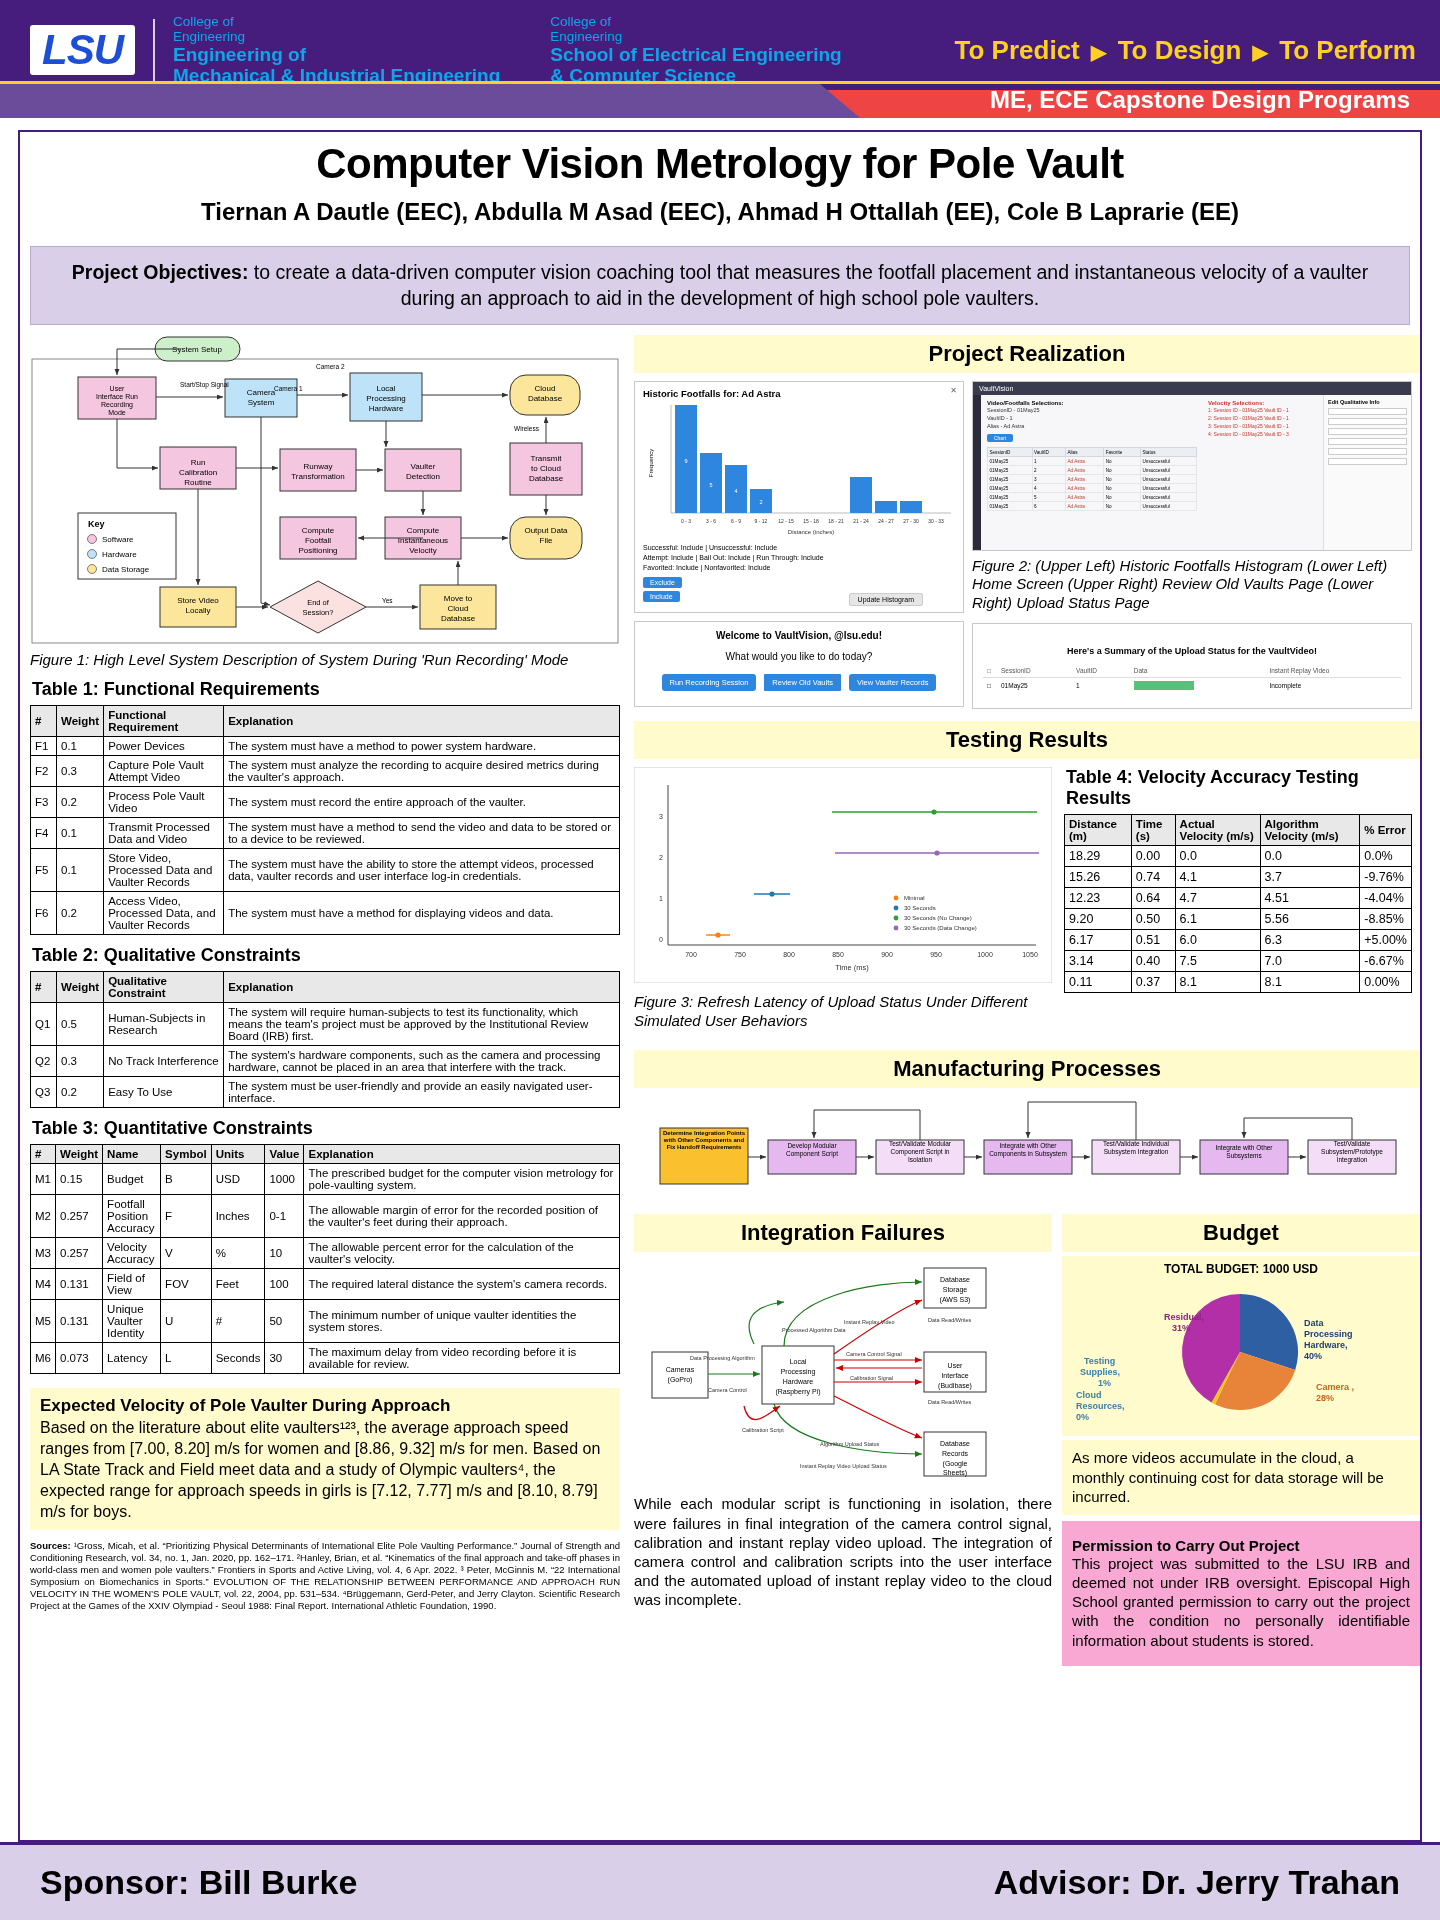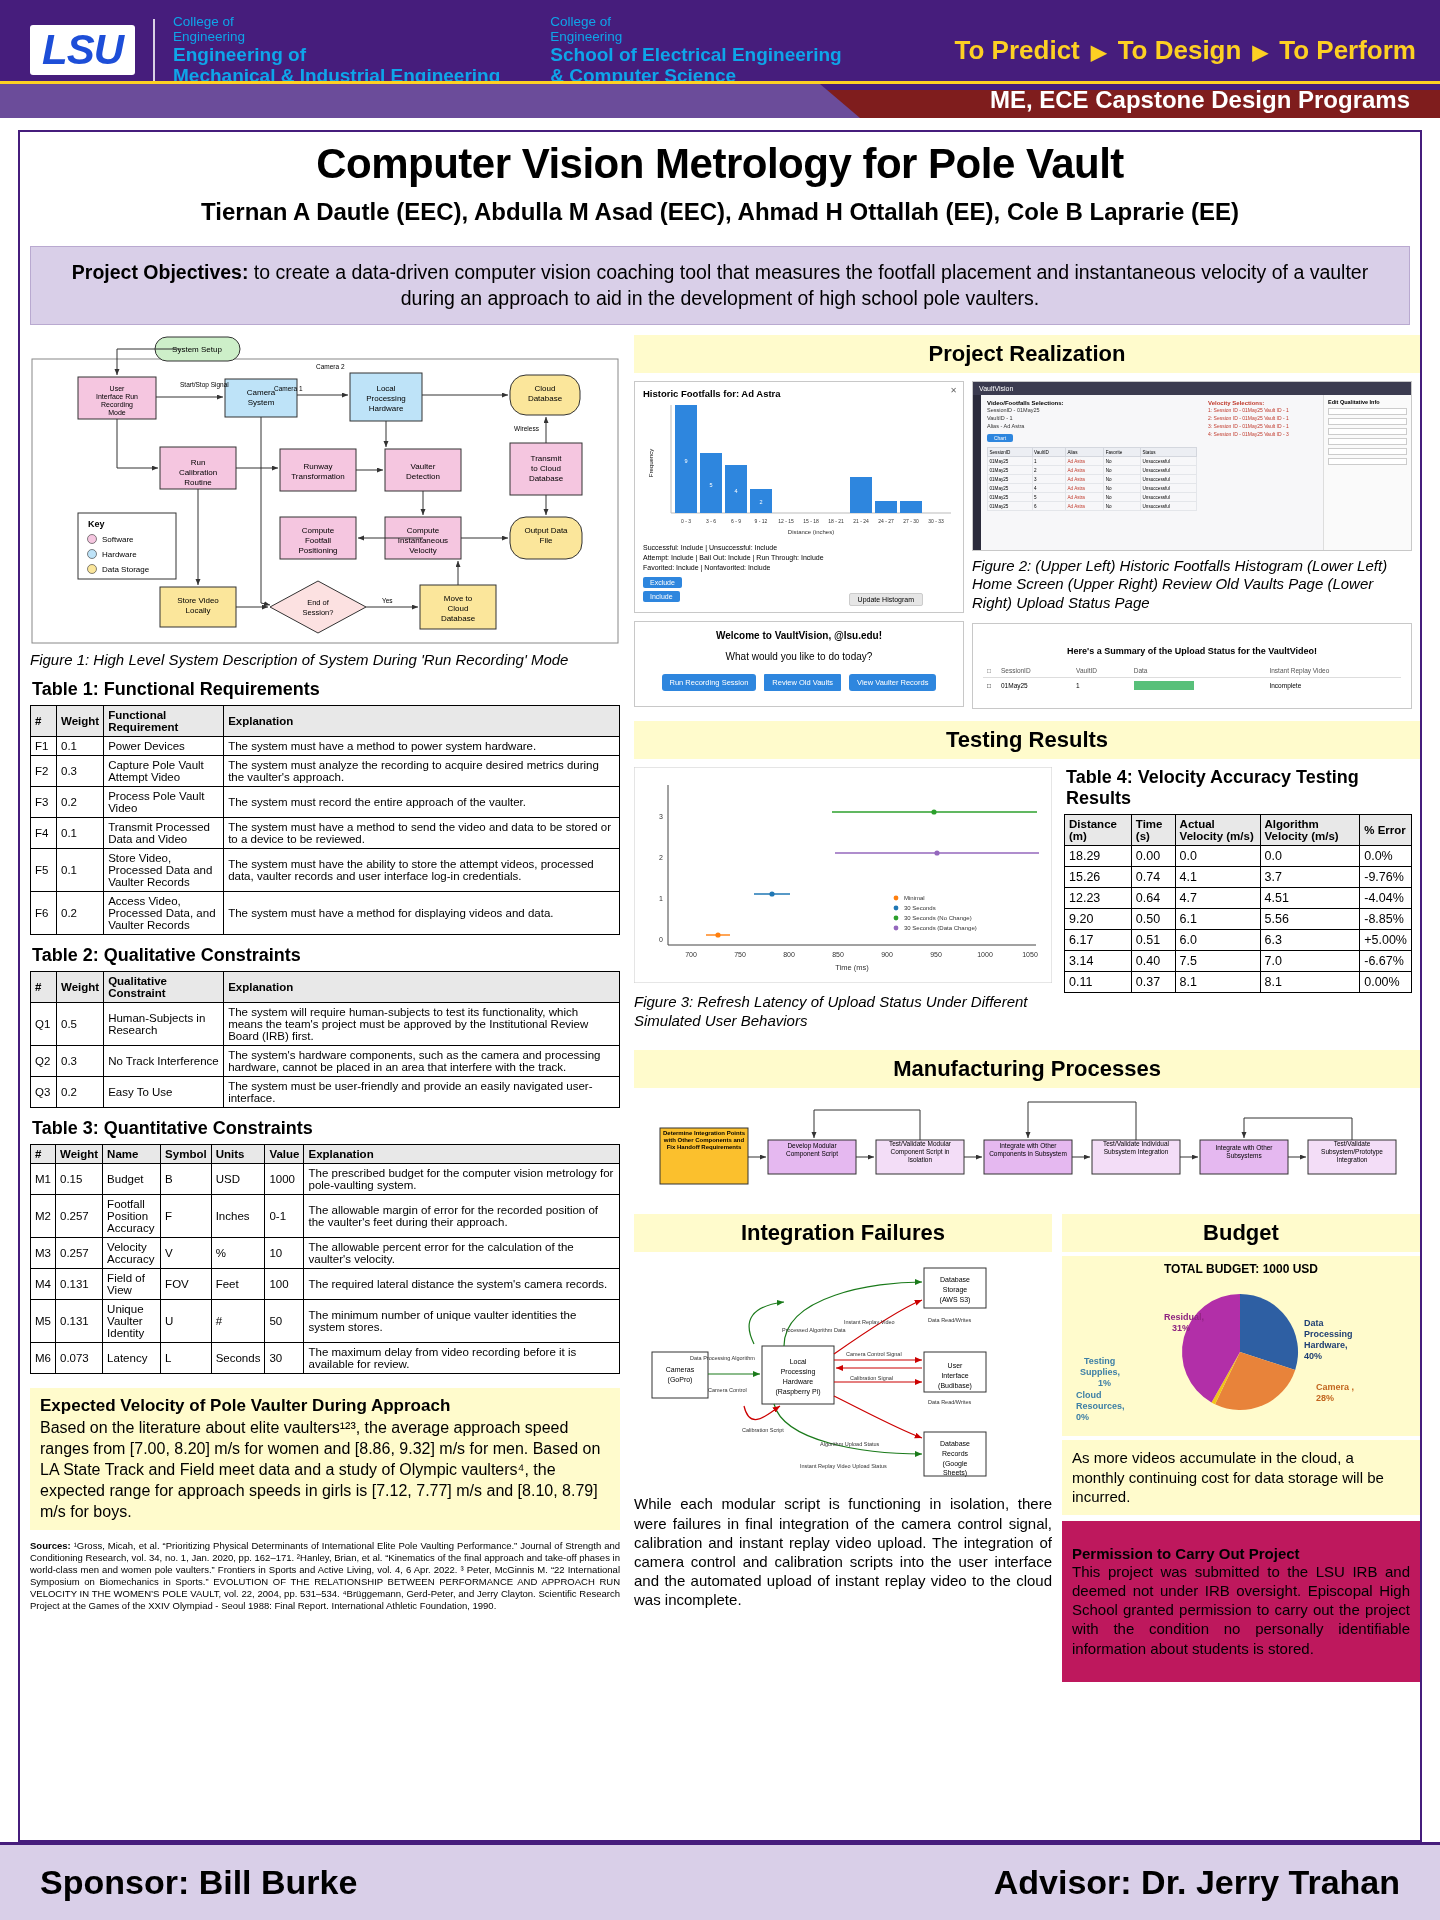--- a/index.html
+++ b/index.html
@@ -23,21 +23,21 @@
   }
   .hdr-divider { width:2px; height:62px; background:#fff; margin-right:18px; opacity:.8; }
   .hdr-dept { color:#0ea5e9; line-height:1.12; margin-right:50px; }
   .hdr-dept .small { font-size:13.5px; font-weight:normal; }
   .hdr-dept .big { font-size:19px; font-weight:bold; }
   .hdr-right { margin-left:auto; text-align:right; padding-right:24px; }
   .tagline { font-size:26px; font-weight:bold; color:#FDD023; white-space:nowrap; }
   .tagline .arw { color:#FDD023; font-size:20px; padding:0 4px; }
   .hdr-band {
     position:absolute; left:0; bottom:0; width:100%; height:28px;
-    background:#7f1d1d;
+    background:#ef4444;
   }
   .band-shape {
     position:absolute; left:0; bottom:0; width:860px; height:34px;
     background:#6B4C9A;
     clip-path: polygon(0 0, 820px 0, 860px 34px, 0 34px);
   }
   .band-text {
     position:absolute; right:30px; bottom:4px; color:#fff; font-size:24px; font-weight:bold;
   }
   .hdr-yellowline { position:absolute; left:0; bottom:34px; width:100%; height:3px; background:#FDD023; }
@@ -63,21 +63,21 @@
 
   table.data { border-collapse:collapse; width:100%; font-size:11.5px; }
   table.data th, table.data td { border:1px solid #000; padding:3px 4px; vertical-align:middle; }
   table.data th { background:#E8E8E8; font-weight:bold; text-align:left; font-size:11.5px; }
 
   .section-banner {
     background:#FFFBCC; text-align:center; font-size:22px; font-weight:bold;
     padding:6px 0; margin-bottom:8px;
   }
   .yellow-box { background:#FFFBCC; padding:8px 10px; }
-  .gold-box { background:#be185d; padding:24px 10px; }
+  .gold-box { background:#f9a8d4; padding:16px 10px; }
 
   .flow-svg, .diagram-svg { display:block; }
 
   .note-small { font-size:9.5px; line-height:1.25; text-align:justify; }
 
   
   .shot { background:#fff; border:1px solid #c8c8c8; overflow:hidden; position:relative; }
 
   
   .footer {

